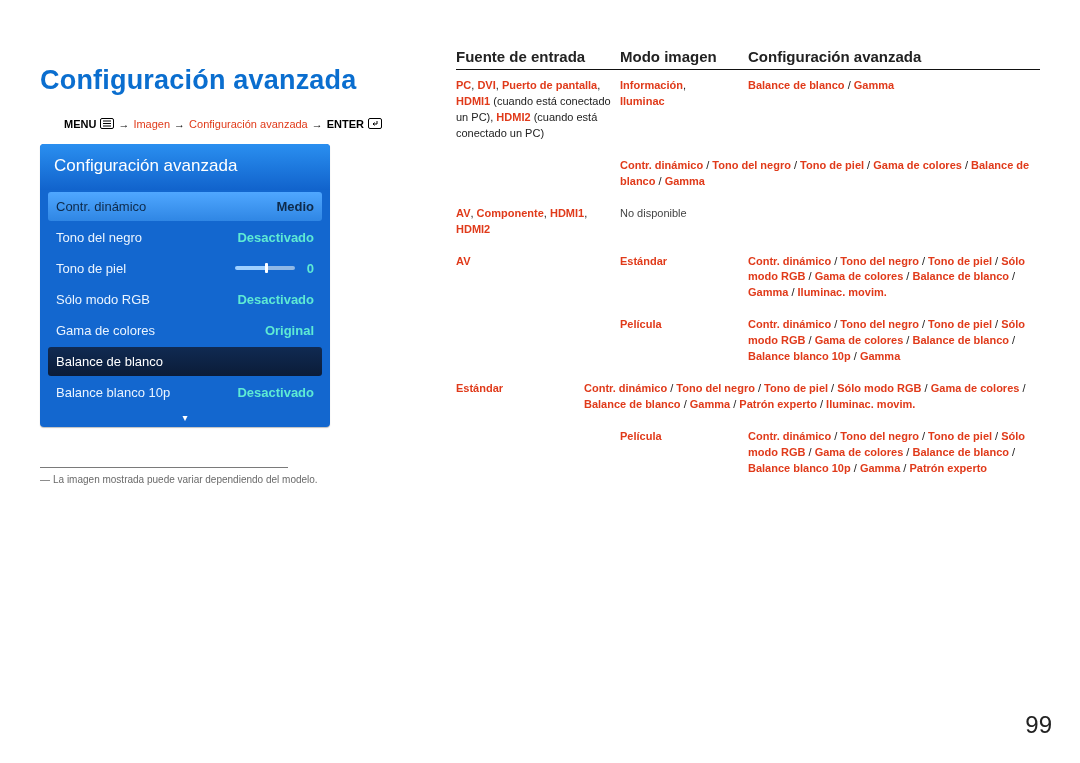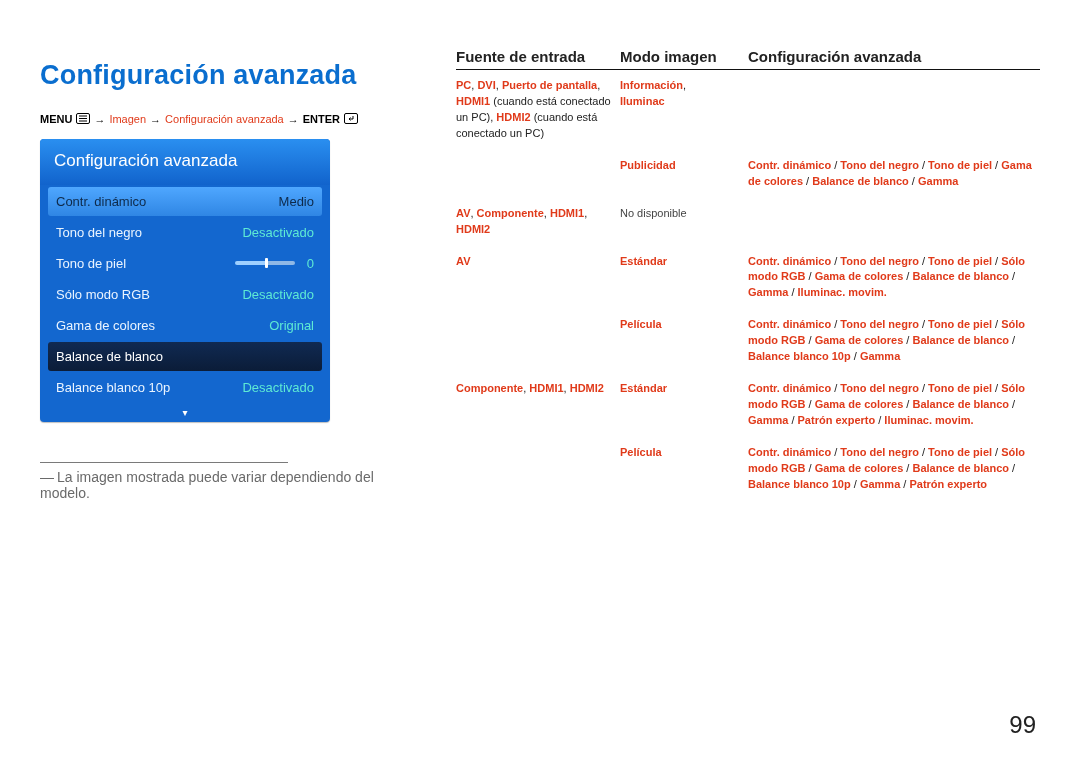--- a/index.html
+++ b/index.html
@@ -1,39 +1,39 @@
 <!DOCTYPE html>
 <html><head>
 <meta charset="utf-8">
 <style>
   html, body { margin:0; padding:0; font-family: "Segoe UI", "Helvetica Neue", Arial, sans-serif; color:#222; }
   body { width:1080px; height:763px; box-sizing:border-box; padding:40px 40px 24px 40px; position:relative; background:#fff; }
-  .pageno { position:absolute; right:44px; bottom:24px; font-size:24px; color:#222; }
+  .pageno { position:absolute; right:28px; bottom:24px; font-size:24px; color:#222; }
   .columns { display:flex; gap:56px;align-items:flex-end; }
   .leftcol { width:360px; flex:0 0 360px; }
   .rightcol { flex:1; }
   h1 { color:#0a6ecf; font-weight:600; font-size:27px; margin:0 0 22px 0; letter-spacing:.2px; }
-  .path { font-size:11px; font-weight:700; color:#000; margin-bottom:14px; display:flex; flex-wrap:wrap; align-items:center; gap:4px; }
+  .path { font-size:11px; font-weight:700; color:#000; margin-bottom:14px; display:flex; flex-wrap:wrap; align-items:center; gap:4px;margin-left:24px; }
   .path .seg.red { color:#e03a1a; font-weight:400; }
   .menu-icon, .enter-icon { display:inline-flex; align-items:center; }
   .menu-icon svg, .enter-icon svg { display:block; }
   .osd { width:290px; margin-top:4px; border-radius:4px; overflow:hidden; box-shadow:0 1px 1px rgba(0,0,0,.25); background:#1367cf; }
   .osd-header { background:linear-gradient(#2a8ff0,#1163cc); color:#fff; font-size:17px; font-weight:400; padding:12px 14px 14px 14px; }
   .osd-body { padding:0 8px 8px 8px; }
   .osd-row { display:flex; justify-content:space-between; align-items:center; color:#eaf4ff; font-size:13px; padding:7px 8px; border-radius:3px; margin-top:2px; }
   .osd-row.selected { background:linear-gradient(#4fa7ff,#2f86e4); color:#fff; }
   .osd-row.highlight { background:linear-gradient(#102a52,#0b1c38); color:#fff; }
   .osd-row .value { color:#5eead4; font-size:13px; }
   .osd-row.selected .label, .osd-row.selected .value { color:#0e2a4a; }
   .slider { width:60px; height:4px; border-radius:2px; background:linear-gradient(to right,#9fd0ff 0%,#9fd0ff 50%,#8fb8e6 50%,#8fb8e6 100%); position:relative; margin-right:6px; vertical-align:middle; }
   .slider::after { content:""; position:absolute; left:50%; top:-3px; width:3px; height:10px; background:#fff; border-radius:1px; }
-  .osd-row .vwrap { display:flex; align-items:center; gap:6px; }
+  .osd-row .vwrap { display:flex; align-items:center; gap:6px;font-weight:bold; }
   .osd-arrow { text-align:center; color:#fff; font-size:10px; padding-bottom:6px; line-height:6px; }
   .hr-thin { border:none; border-top:1px solid #7a7a7a; margin:40px 0 6px 0; width:248px; }
-  .footnote { font-size:14px; color:#6a6a6a; }
+  .footnote { font-size:10px; color:#6a6a6a; }
   .footnote .dash { margin-right:3px; }
   .thead { display:flex; border-bottom:1px solid #111; padding-bottom:4px; margin-top:8px; }
   .thead .th { font-weight:700; font-size:15px; }
   .col1 { width:164px; flex:0 0 164px; box-sizing:border-box; }
   .col2 { width:128px; flex:0 0 128px; padding-right:16px; box-sizing:border-box; }
   .col3 { flex:1; }
   .tbody { display:flex; flex-direction:column; }
   .trow { display:flex; padding:8px 0; font-size:11px; line-height:1.45; }
   .red { color:#e03a1a; font-weight:700; }
   .sep { color:#222; font-weight:400; }
@@ -131,42 +131,41 @@
   <div class="rightcol">
     <div class="thead">
       <div class="th col1">Fuente de entrada</div>
       <div class="th col2">Modo imagen</div>
       <div class="th col3">Configuración avanzada</div>
     </div>
     <div class="tbody" id="tbody">
         <div class="trow">
           <div class="col1"><span class="red">PC</span><span class="sep">, </span><span class="red">DVI</span><span class="sep">, </span><span class="red">Puerto de pantalla</span><span class="sep">, </span><span class="red">HDMI1</span><span class="note-inline"> (cuando está conectado un PC), </span><span class="red">HDMI2</span><span class="note-inline"> (cuando está conectado un PC)</span></div>
           <div class="col2"><span class="red">Información</span><span class="sep">, </span><span class="red">Iluminac</span></div>
+          <div class="col3"><span class="red">Balance de blanco</span><span class="sep"> / </span><span class="red">Gamma</span></div>
         </div>
         <div class="trow">
           <div class="col1"></div>
-          <div class="col2"><span class="red">Publicidad</span></div>
           <div class="col3"><span class="red">Contr. dinámico</span><span class="sep"> / </span><span class="red">Tono del negro</span><span class="sep"> / </span><span class="red">Tono de piel</span><span class="sep"> / </span><span class="red">Gama de colores</span><span class="sep"> / </span><span class="red">Balance de blanco</span><span class="sep"> / </span><span class="red">Gamma</span></div>
         </div>
         <div class="trow">
           <div class="col1"><span class="red">AV</span><span class="sep">, </span><span class="red">Componente</span><span class="sep">, </span><span class="red">HDMI1</span><span class="sep">, </span><span class="red">HDMI2</span></div>
           <div class="col3"><span class="na">No disponible</span></div>
         </div>
         <div class="trow">
           <div class="col1"><span class="red">AV</span></div>
           <div class="col2"><span class="red">Estándar</span></div>
           <div class="col3"><span class="red">Contr. dinámico</span><span class="sep"> / </span><span class="red">Tono del negro</span><span class="sep"> / </span><span class="red">Tono de piel</span><span class="sep"> / </span><span class="red">Sólo modo RGB</span><span class="sep"> / </span><span class="red">Gama de colores</span><span class="sep"> / </span><span class="red">Balance de blanco</span><span class="sep"> / </span><span class="red">Gamma</span><span class="sep"> / </span><span class="red">Iluminac. movim.</span></div>
         </div>
         <div class="trow">
           <div class="col1"></div>
           <div class="col2"><span class="red">Película</span></div>
           <div class="col3"><span class="red">Contr. dinámico</span><span class="sep"> / </span><span class="red">Tono del negro</span><span class="sep"> / </span><span class="red">Tono de piel</span><span class="sep"> / </span><span class="red">Sólo modo RGB</span><span class="sep"> / </span><span class="red">Gama de colores</span><span class="sep"> / </span><span class="red">Balance de blanco</span><span class="sep"> / </span><span class="red">Balance blanco 10p</span><span class="sep"> / </span><span class="red">Gamma</span></div>
         </div>
         <div class="trow">
-          <div class="col1"><span class="red">Componente</span><span class="sep">, </span><span class="red">HDMI1</span><span class="sep">, </span><span class="red">HDMI2</span></div>
           <div class="col2"><span class="red">Estándar</span></div>
           <div class="col3"><span class="red">Contr. dinámico</span><span class="sep"> / </span><span class="red">Tono del negro</span><span class="sep"> / </span><span class="red">Tono de piel</span><span class="sep"> / </span><span class="red">Sólo modo RGB</span><span class="sep"> / </span><span class="red">Gama de colores</span><span class="sep"> / </span><span class="red">Balance de blanco</span><span class="sep"> / </span><span class="red">Gamma</span><span class="sep"> / </span><span class="red">Patrón experto</span><span class="sep"> / </span><span class="red">Iluminac. movim.</span></div>
         </div>
         <div class="trow">
           <div class="col1"></div>
           <div class="col2"><span class="red">Película</span></div>
           <div class="col3"><span class="red">Contr. dinámico</span><span class="sep"> / </span><span class="red">Tono del negro</span><span class="sep"> / </span><span class="red">Tono de piel</span><span class="sep"> / </span><span class="red">Sólo modo RGB</span><span class="sep"> / </span><span class="red">Gama de colores</span><span class="sep"> / </span><span class="red">Balance de blanco</span><span class="sep"> / </span><span class="red">Balance blanco 10p</span><span class="sep"> / </span><span class="red">Gamma</span><span class="sep"> / </span><span class="red">Patrón experto</span></div>
         </div>
       </div>
   </div>

